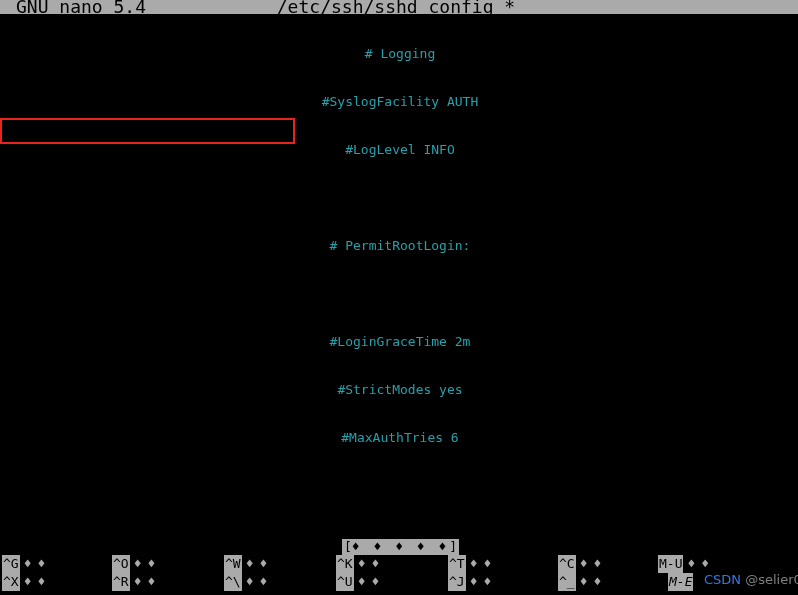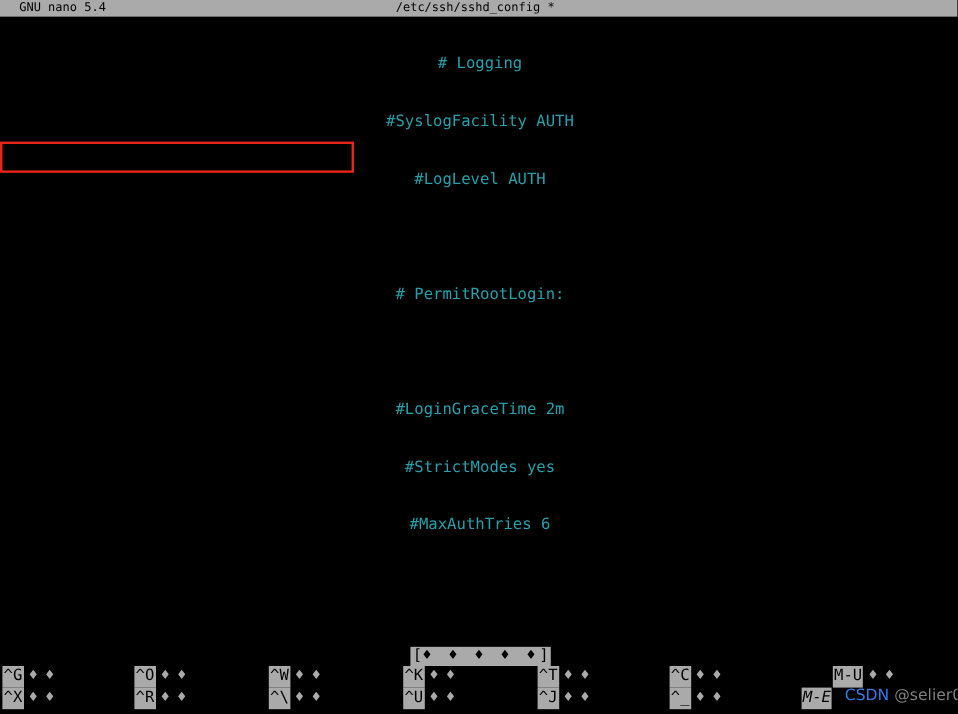--- a/index.html
+++ b/index.html
@@ -19,21 +19,21 @@
   }
 
   
   #titlebar {
     position: absolute;
     left: 0; top: 0;
     width: 798px;
     height: 14px;
     background: #aaaaaa;
     color: #000000;
-    font-size: 10px;
+    font-size: 18px;
     line-height: 14px;
     white-space: pre;
     text-decoration: underline;
   }
   #titlebar .tb-version {
     position: absolute;
     left: 16px; top: 0;
   }
   #titlebar .tb-file {
     position: absolute;
@@ -141,21 +141,21 @@
 <body>
 
 <div id="titlebar">
   <span class="tb-version">GNU nano 5.4</span>
   <span class="tb-file">/etc/ssh/sshd_config *</span>
 </div>
 
 <div id="buffer">
   <div class="line"># Logging</div>
   <div class="line">#SyslogFacility AUTH</div>
-  <div class="line">#LogLevel AUTH</div>
+  <div class="line">#LogLevel INFO</div>
   <div class="line"></div>
   <div class="line"># PermitRootLogin:</div>
   <div class="line"></div>
   <div class="line">#LoginGraceTime 2m</div>
   <div class="line">#StrictModes yes</div>
   <div class="line">#MaxAuthTries 6</div>
   <div class="line"></div>
   
   
   
@@ -196,18 +196,18 @@
 
   <div class="help-entry" style="left:336px; top:0px;"><span class="help-key">^K</span><span class="help-desc">♦♦</span></div>
   <div class="help-entry" style="left:336px; top:18px;"><span class="help-key">^U</span><span class="help-desc">♦♦</span></div>
 
   <div class="help-entry" style="left:448px; top:0px;"><span class="help-key">^T</span><span class="help-desc">♦♦</span></div>
   <div class="help-entry" style="left:448px; top:18px;"><span class="help-key">^J</span><span class="help-desc">♦♦</span></div>
 
   <div class="help-entry" style="left:558px; top:0px;"><span class="help-key">^C</span><span class="help-desc">♦♦</span></div>
   <div class="help-entry" style="left:558px; top:18px;"><span class="help-key">^_</span><span class="help-desc">♦♦</span></div>
 
-  <div class="help-entry" style="left:694px; top:0px;"><span class="help-key">M-U</span><span class="help-desc">♦♦</span></div>
+  <div class="help-entry" style="left:658px; top:0px;"><span class="help-key">M-U</span><span class="help-desc">♦♦</span></div>
   <div class="help-entry" style="left:668px; top:18px;font-style:italic;"><span class="help-key">M-E</span><span class="help-desc"></span></div>
 
 </div>
 
 <div id="watermark"><span class="csdn-mark">CSDN</span> <span>@selier0</span></div>
 
 </body></html>

